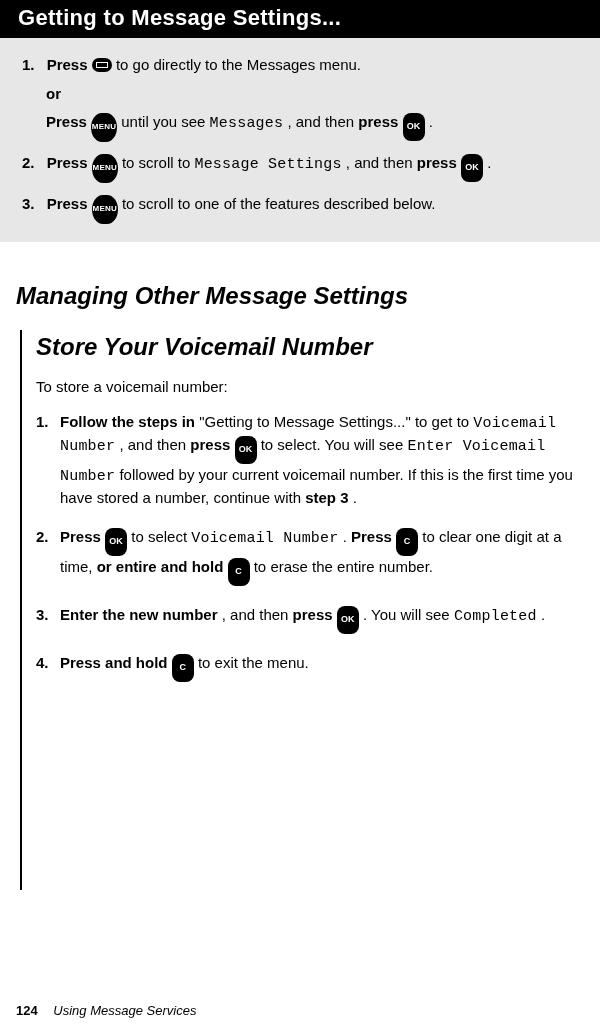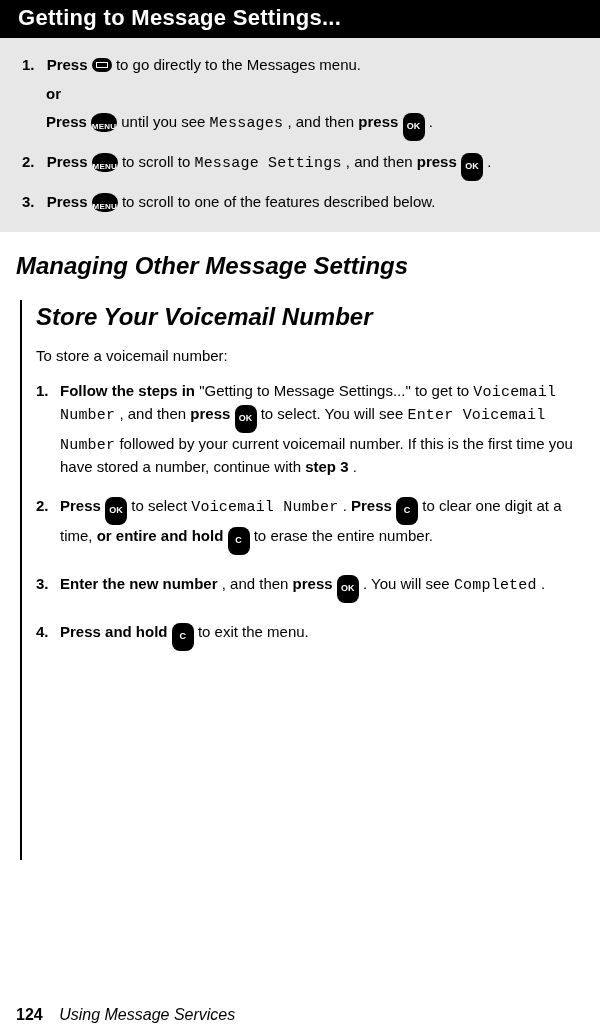--- a/index.html
+++ b/index.html
@@ -65,21 +65,21 @@
     position: absolute;
     left: 4px; top: 4px;
     width: 12px; height: 6px;
     border: 1px solid #fff;
     box-sizing: border-box;
   }
   .icon-oval {
     background: #000;
     border-radius: 50%/60%;
     width: 26px;
-    height: 19px;
+    height: 29px;
     position: relative;
     text-align: center;
   }
   .icon-oval span {
     color: #fff;
     font-size: 8px;
     font-weight: 700;
     line-height: 16px;
     font-family: Arial, sans-serif;
     letter-spacing: 0.2px;
@@ -98,21 +98,21 @@
     font-weight: 700;
     line-height: 14px;
     font-family: Arial, sans-serif;
   }
 
   
   .h1 {
     font-style: italic;
     font-weight: 700;
     font-size: 24px;
-    margin: 20px 0 20px 16px;
+    margin: 40px 0 20px 16px;
     font-family: Arial, Helvetica, sans-serif;
   }
 
   
   .two-col {
     display: flex;
     align-items: stretch;
     padding: 0 16px 0 16px;
   }
   .col-left {
@@ -155,23 +155,23 @@
   ol.steps-body > li .sn {
     position: absolute;
     left: -24px;
     top: 0;
     font-weight: 700;
   }
 
   
   .footer {
     position: absolute;
-    bottom: 12px;
+    bottom: 18px;
     left: 16px;
-    font-size: 16px;
+    font-size: 13px;
     font-style: italic;
   }
   .footer .pnum { font-weight: 700; font-style: normal; margin-right: 12px; }
 </style>
 </head>
 <body>
 
 <div class="page">
 
   <div class="titlebar">Getting to Message Settings...</div>

